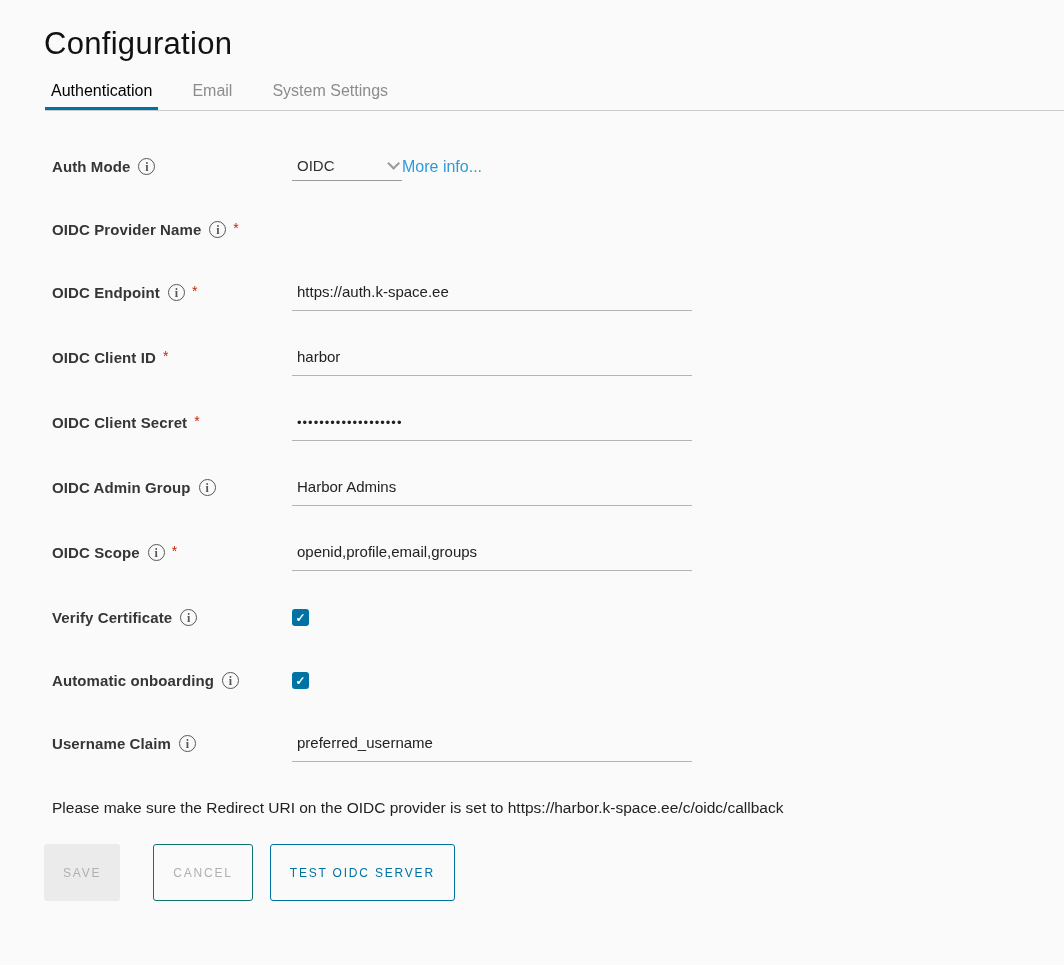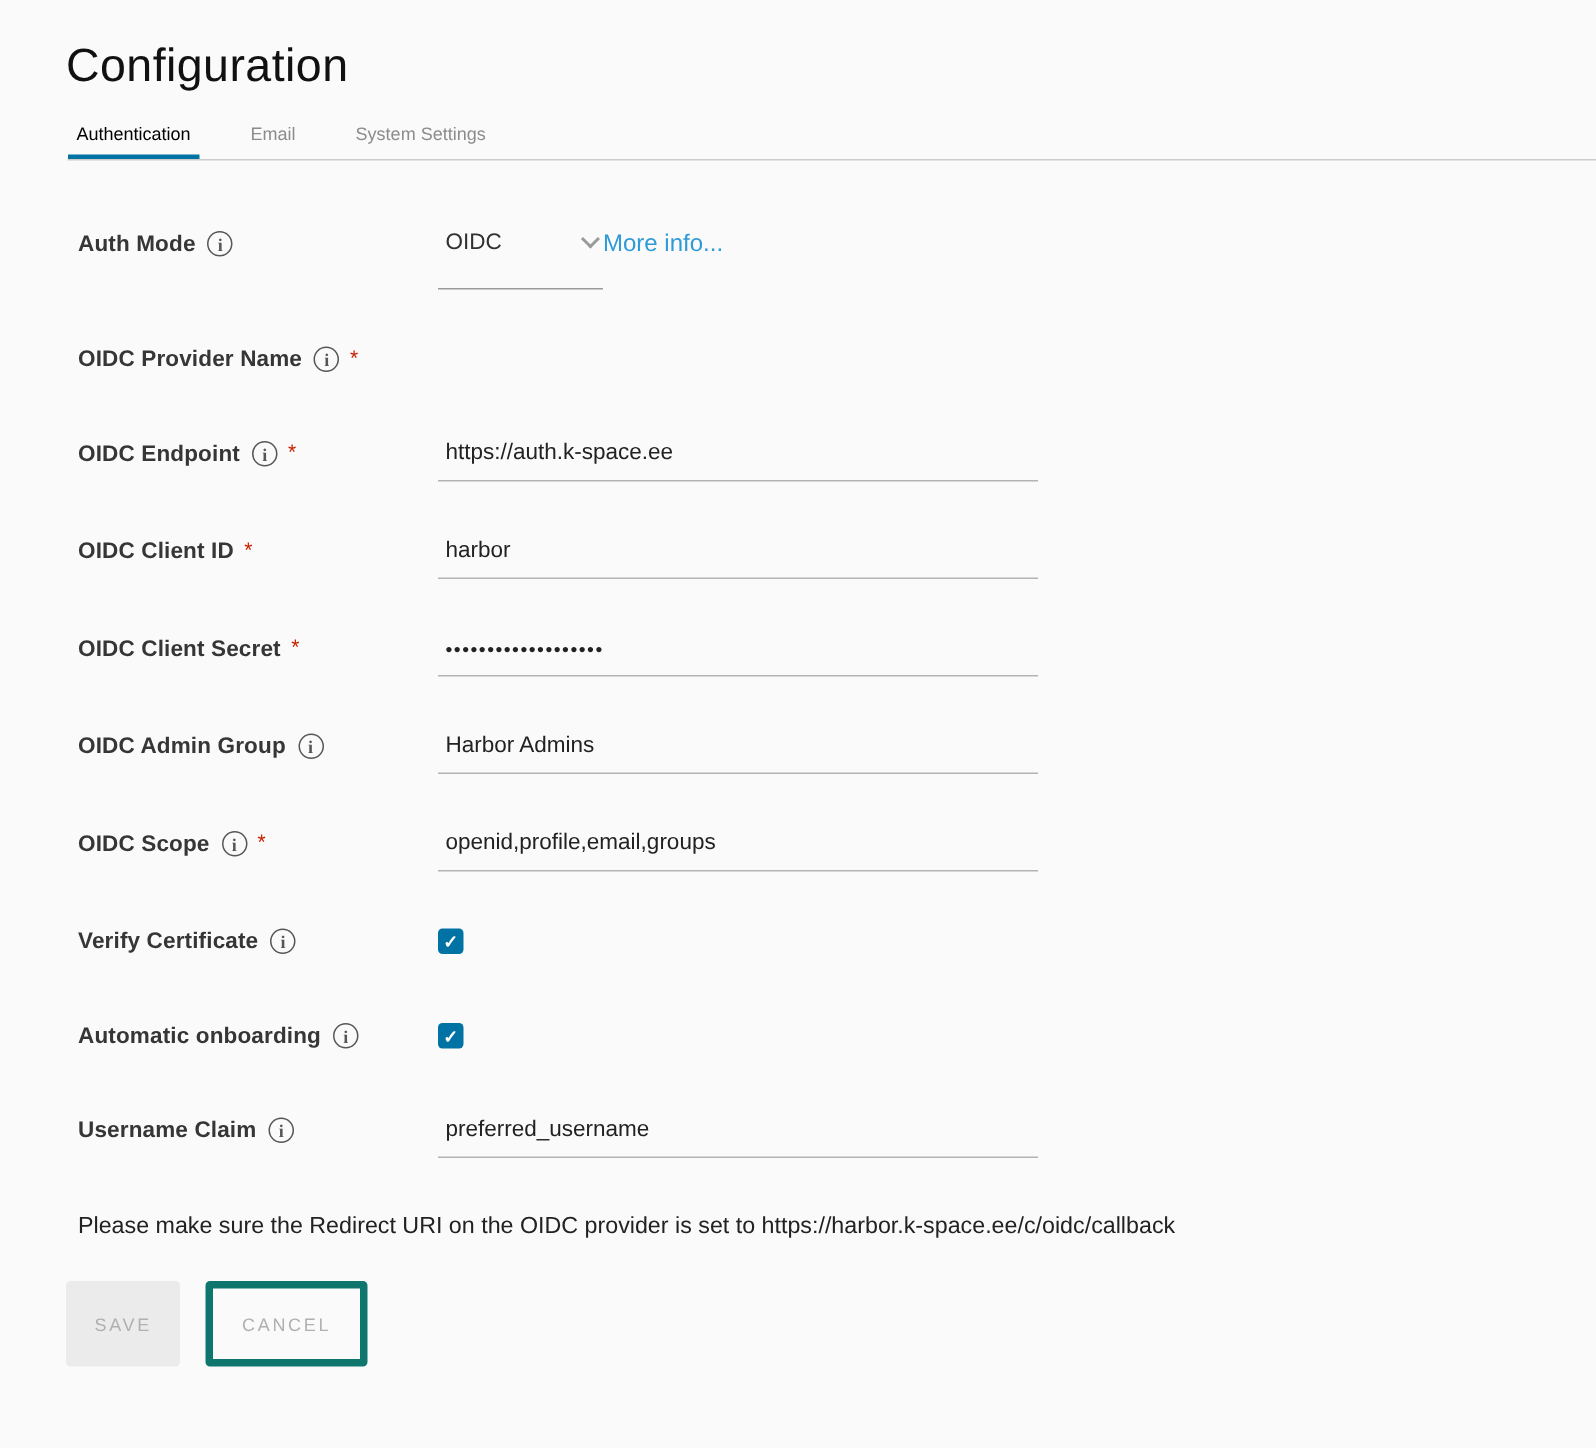--- a/index.html
+++ b/index.html
@@ -21,21 +21,21 @@
     color: #111;
   }
 
   
   .tabs {
     display: flex;
     margin: 20px 0 0 45px;
     border-bottom: 1px solid #cccccc;
   }
   .tab {
-    font-size: 12px;
+    font-size: 16px;
     color: #8c8c8c;
     padding: 0 6px 10px 6px;
     margin-right: 28px;
     cursor: pointer;
     position: relative;
     background: none; border: none;
     font-family: inherit;
   }
   .tab.active {
     color: #000;
@@ -105,21 +105,21 @@
   }
   .secret-input { letter-spacing: 1px; font-size: 13px; padding-top: 2px; }
 
   
   .select {
     width: 110px;
     display: flex;
     align-items: center;
     justify-content: space-between;
     border-bottom: 1px solid #9a9a9a;
-    padding: 0 6px 22px 5px;
+    padding: 0 6px 6px 5px;
     cursor: pointer;
   }
   .select-value { font-size: 15px; color: #313131; }
   .chevron-down {
     width: 9px; height: 9px;
     border-right: 2px solid #9a9a9a;
     border-bottom: 2px solid #9a9a9a;
     transform: rotate(45deg) translateY(-3px);
   }
   .inline-link {
@@ -176,23 +176,24 @@
     background: transparent;
     border: none;
   }
   .btn-disabled-solid {
     background: #ebebeb;
     color: #b0b0b0;
     cursor: default;
   }
   .btn-disabled-outline {
     background: transparent;
-    border: 5px solid #0f766e;
+    border: 1px solid #0f766e;
     color: #b0b0b0;
     cursor: default;
+    margin-left: 16px;
   }
   .btn-primary-outline {
     background: transparent;
     border: 1px solid #0072a3;
     color: #0072a3;
   }
 </style>
 </head>
 <body>
 
@@ -313,15 +314,16 @@
       </div>
     </div>
 
   </div>
 
   <div class="notice">Please make sure the Redirect URI on the OIDC provider is set to https://harbor.k-space.ee/c/oidc/callback</div>
 
   <div class="actions">
     <button class="btn btn-disabled-solid" disabled="">SAVE</button>
     <button class="btn btn-disabled-outline" disabled="">CANCEL</button>
+    <button class="btn btn-primary-outline">TEST OIDC SERVER</button>
   </div>
 
 </div>
 
 </body></html>

